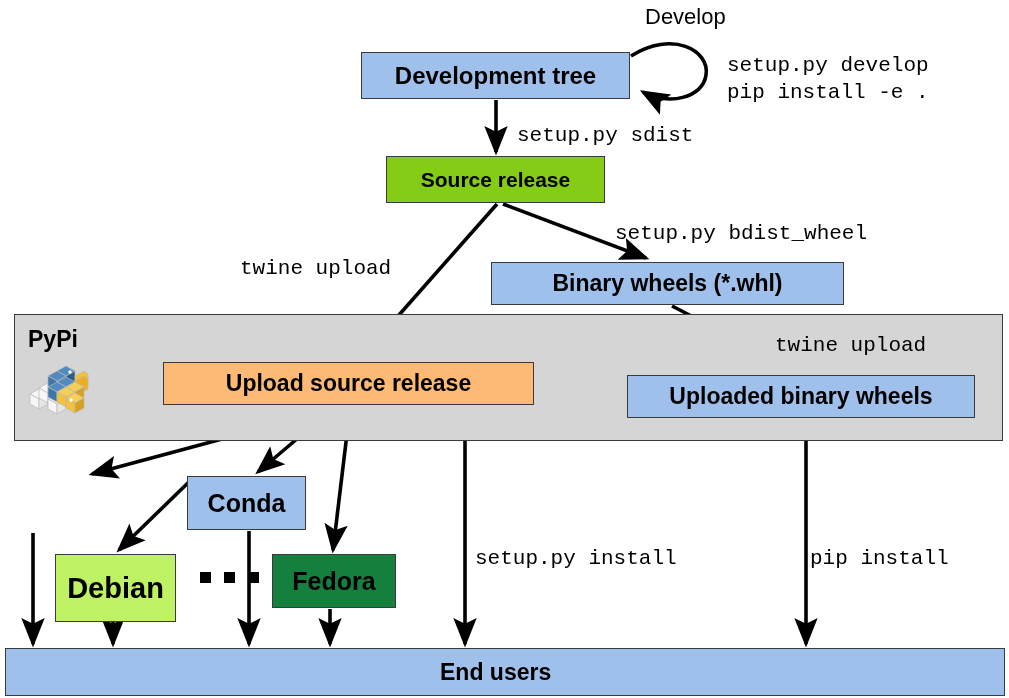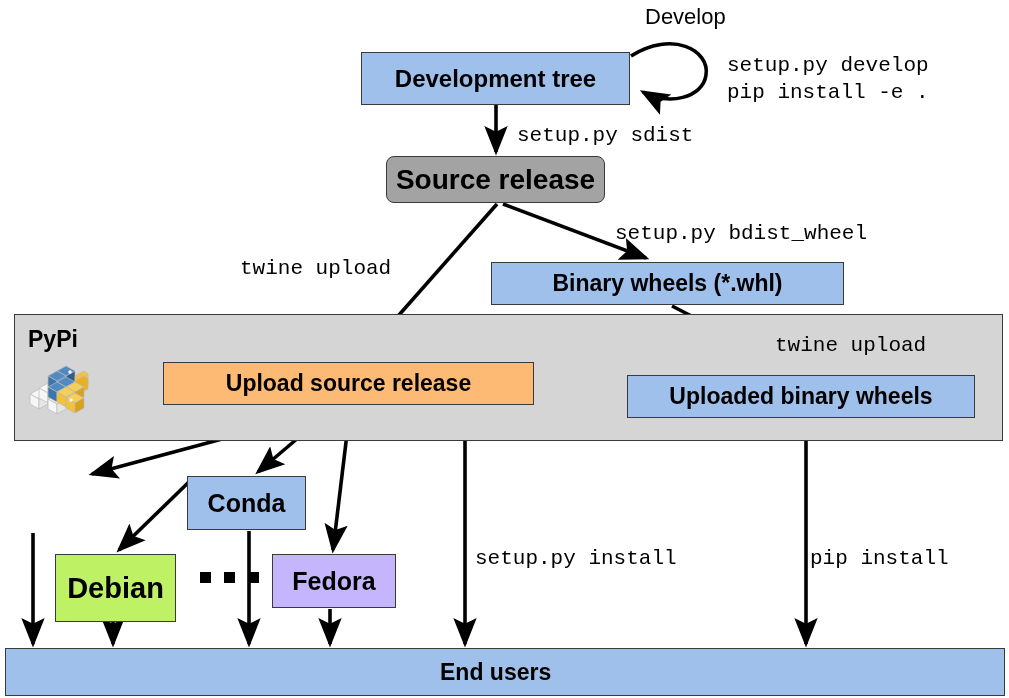--- a/index.html
+++ b/index.html
@@ -183,42 +183,42 @@
       <path d="M33,533 L33,644"></path>
 
       <path d="M249,531 L249,644"></path>
 
       <path d="M113,609 L113,644"></path>
 
       <path d="M330,609 L330,644"></path>
     </g>
   </svg>
 
-  <div class="node" id="node-development-tree" style="left: 361px; top: 52px; width: 269px; height: 53px; font-size: 24px; background: rgb(160, 192, 236); border-color: rgb(58, 58, 58);">
+  <div class="node" id="node-development-tree" style="left: 361px; top: 52px; width: 269px; height: 47px; font-size: 24px; background: rgb(160, 192, 236); border-color: rgb(58, 58, 58);">
     <span>Development  tree</span>
   </div>
-  <div class="node" id="node-source-release" style="left: 386px; top: 156px; width: 219px; height: 47px; font-size: 28px; background: #a3a3a3; border-color: rgb(58, 58, 58); border-radius: 8px;">
+  <div class="node" id="node-source-release" style="left: 386px; top: 156px; width: 219px; height: 47px; font-size: 21px; background: #84cc16; border-color: rgb(58, 58, 58);">
     <span>Source release</span>
   </div>
   <div class="node" id="node-binary-wheels" style="left: 491px; top: 262px; width: 353px; height: 43px; font-size: 23px; background: rgb(160, 192, 236); border-color: rgb(58, 58, 58);">
     <span>Binary wheels (*.whl)</span>
   </div>
   <div class="node" id="node-upload-source-release" style="left: 163px; top: 362px; width: 371px; height: 43px; font-size: 23px; background: #fdba74; border-color: rgb(58, 58, 58);">
     <span>Upload source release</span>
   </div>
   <div class="node" id="node-uploaded-binary-wheels" style="left: 627px; top: 375px; width: 348px; height: 43px; font-size: 23px; background: rgb(160, 192, 236); border-color: rgb(58, 58, 58);">
     <span>Uploaded binary wheels</span>
   </div>
   <div class="node" id="node-conda" style="left: 187px; top: 476px; width: 119px; height: 54px; font-size: 25px; background: rgb(160, 192, 236); border-color: rgb(58, 58, 58);">
     <span>Conda</span>
   </div>
   <div class="node" id="node-debian" style="left: 55px; top: 554px; width: 121px; height: 68px; font-size: 29px; background: #bef264; border-color: rgb(58, 58, 58);">
     <span>Debian</span>
   </div>
-  <div class="node" id="node-fedora" style="left: 272px; top: 554px; width: 124px; height: 54px; font-size: 25px; background: #c4b5fd; border-color: rgb(58, 58, 58);">
+  <div class="node" id="node-fedora" style="left: 272px; top: 554px; width: 124px; height: 54px; font-size: 25px; background: #15803d; border-color: rgb(58, 58, 58);">
     <span>Fedora</span>
   </div>
   <div class="node left-align" id="node-end-users" style="left: 5px; top: 648px; width: 1000px; height: 48px; font-size: 23px; background: rgb(160, 192, 236); border-color: rgb(58, 58, 58);">
     <span>End users</span>
   </div>
 
   <div class="ellipsis-dots" id="ellipsis-dots" style="left: 200px; top: 572px;">
     <i></i>
     <i></i>
     <i></i>

